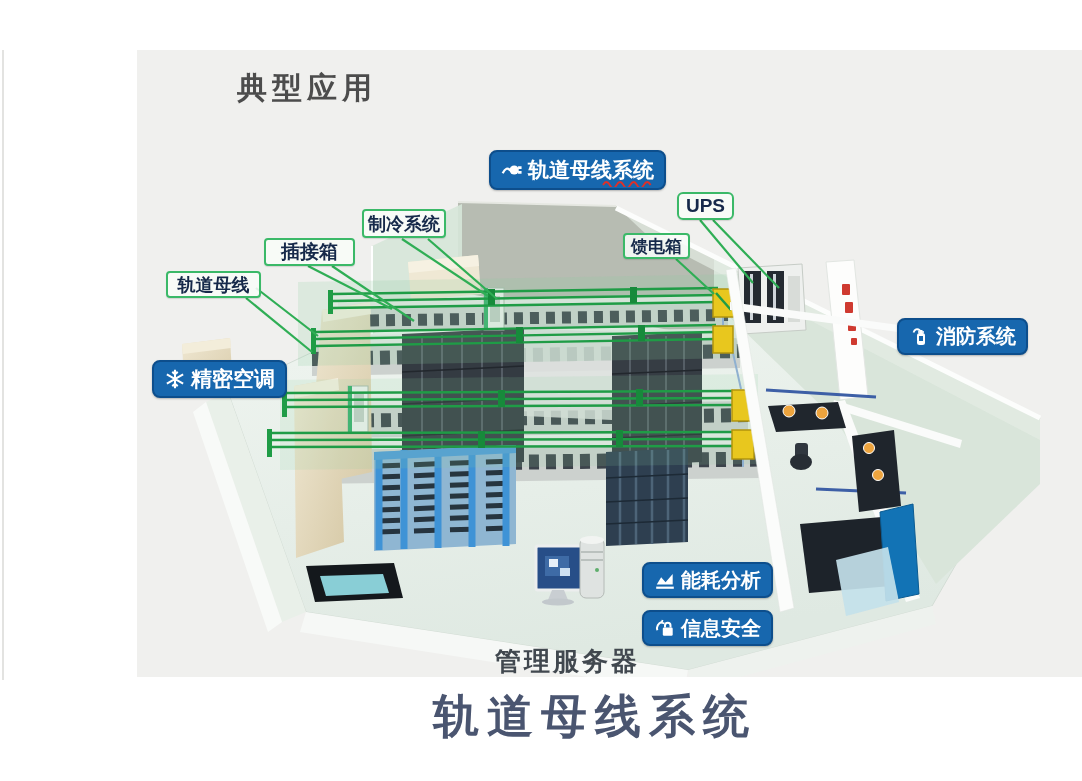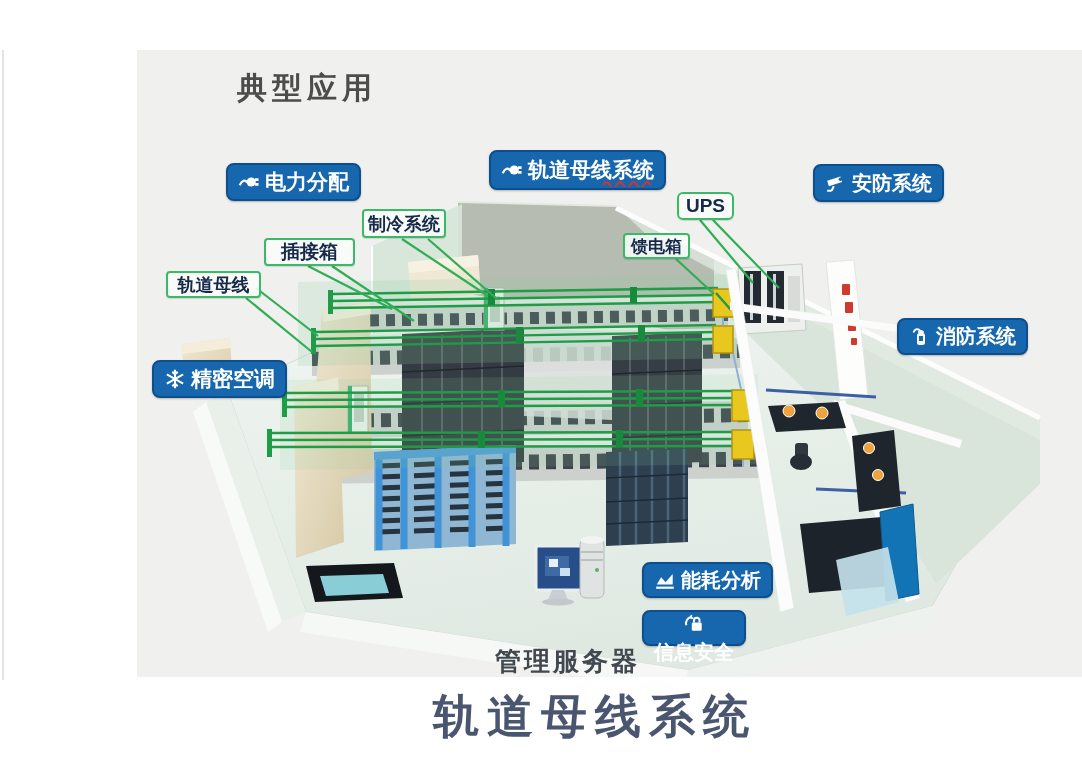--- a/index.html
+++ b/index.html
@@ -280,55 +280,35 @@
         <line x1="256" y1="288" x2="318" y2="336"></line>
           <line x1="246" y1="298" x2="312" y2="352"></line>
         <line x1="700" y1="220" x2="753" y2="283"></line>
           <line x1="713" y1="220" x2="779" y2="288"></line>
         <line x1="676" y1="259" x2="714" y2="294"></line>
       </g>
     </svg>
 
     <h2 class="fig-title">典型应用</h2>
 
-    <div class="pill" style="left:89px;top:113px;height:38px;font-size:21px;">
+
+    <div class="pill" style="left:352px;top:100px;height:40px;font-size:21px;font-family:Liberation Mono, monospace;">
       <span class="ic">
         <svg width="22" height="22" viewBox="0 0 20 20">
             <path d="M1.5 13 q3.5 -7 7 -2.5" fill="none" stroke="#fff" stroke-width="2"></path>
             <circle cx="12" cy="10" r="4.2" fill="#fff"></circle>
             <path d="M15.5 7.8h3.2 M15.5 12.2h3.2" stroke="#fff" stroke-width="2.4"></path>
           </svg>
       </span>
-      <span>电力分配</span>
-    </div>
-
-    <div class="pill" style="left:352px;top:100px;height:40px;font-size:21px;font-family:Liberation Mono, monospace;">
-      <span class="ic">
-        <svg width="22" height="22" viewBox="0 0 20 20">
-            <path d="M1.5 13 q3.5 -7 7 -2.5" fill="none" stroke="#fff" stroke-width="2"></path>
-            <circle cx="12" cy="10" r="4.2" fill="#fff"></circle>
-            <path d="M15.5 7.8h3.2 M15.5 12.2h3.2" stroke="#fff" stroke-width="2.4"></path>
-          </svg>
-      </span>
       <span>轨道母线系统</span>
       <svg class="squiggle" width="54" height="7" viewBox="0 0 54 7">
         <path d="M1 5 q3.4 -6 6.8 0 t6.8 0 t6.8 0 t6.8 0 t6.8 0 t6.8 0 t6.8 0" fill="none" stroke="#e03028" stroke-width="1.8"></path>
       </svg>
     </div>
 
-    <div class="pill" style="left:676px;top:114px;height:38px;font-size:20px;">
-      <span class="ic">
-        <svg width="22" height="22" viewBox="0 0 20 20">
-            <polygon points="2,8 14,4 15.5,9 3.5,13" fill="#fff"></polygon>
-            <circle cx="14" cy="6.5" r="1.6" fill="#1767ae"></circle>
-            <path d="M8 13 l-2 4 M6 17 h-4" stroke="#fff" stroke-width="1.8" fill="none"></path>
-          </svg>
-      </span>
-      <span>安防系统</span>
-    </div>
 
     <div class="pill" style="left:760px;top:268px;height:37px;font-size:20px;">
       <span class="ic">
         <svg width="20" height="22" viewBox="0 0 20 22">
             <rect x="7" y="7" width="8" height="12" rx="2.5" fill="#fff"></rect>
             <rect x="9.5" y="4" width="3" height="3" fill="#fff"></rect>
             <path d="M10 4.5 C7 2 4.5 3.5 3.5 6.5" fill="none" stroke="#fff" stroke-width="1.8"></path>
             <path d="M8 6 l6 0" stroke="#fff" stroke-width="1.6"></path>
             <rect x="9" y="10" width="4" height="5" fill="#1767ae"></rect>
           </svg>
@@ -349,21 +329,21 @@
     <div class="pill" style="left:505px;top:512px;height:36px;font-size:20px;">
       <span class="ic">
         <svg width="22" height="22" viewBox="0 0 20 20" fill="none" stroke="#fff">
             <path d="M2 17 h16" stroke-width="2"></path>
             <path d="M2.5 14 L6.5 7.5 L10.5 12 L17 4.5 L17 14 Z" fill="#fff" stroke="none"></path>
           </svg>
       </span>
       <span>能耗分析</span>
     </div>
 
-    <div class="pill" style="left:505px;top:560px;height:36px;font-size:20px;flex-direction:column;">
+    <div class="pill" style="left:505px;top:560px;height:36px;font-size:20px;">
       <span class="ic">
         <svg width="22" height="22" viewBox="0 0 20 20" fill="none" stroke="#fff">
             <path d="M3 12 a6 6 0 0 1 4 -7.5" stroke-width="1.8"></path>
             <path d="M7.8 2.8 L7 5.2 L9.4 5.8" stroke-width="1.6"></path>
             <rect x="8" y="9.5" width="9" height="7.5" rx="1.2" fill="#fff" stroke="none"></rect>
             <path d="M10 9.5 V7.8 a2.5 2.5 0 0 1 5 0 V9.5" stroke-width="1.8"></path>
           </svg>
       </span>
       <span>信息安全</span>
     </div>

